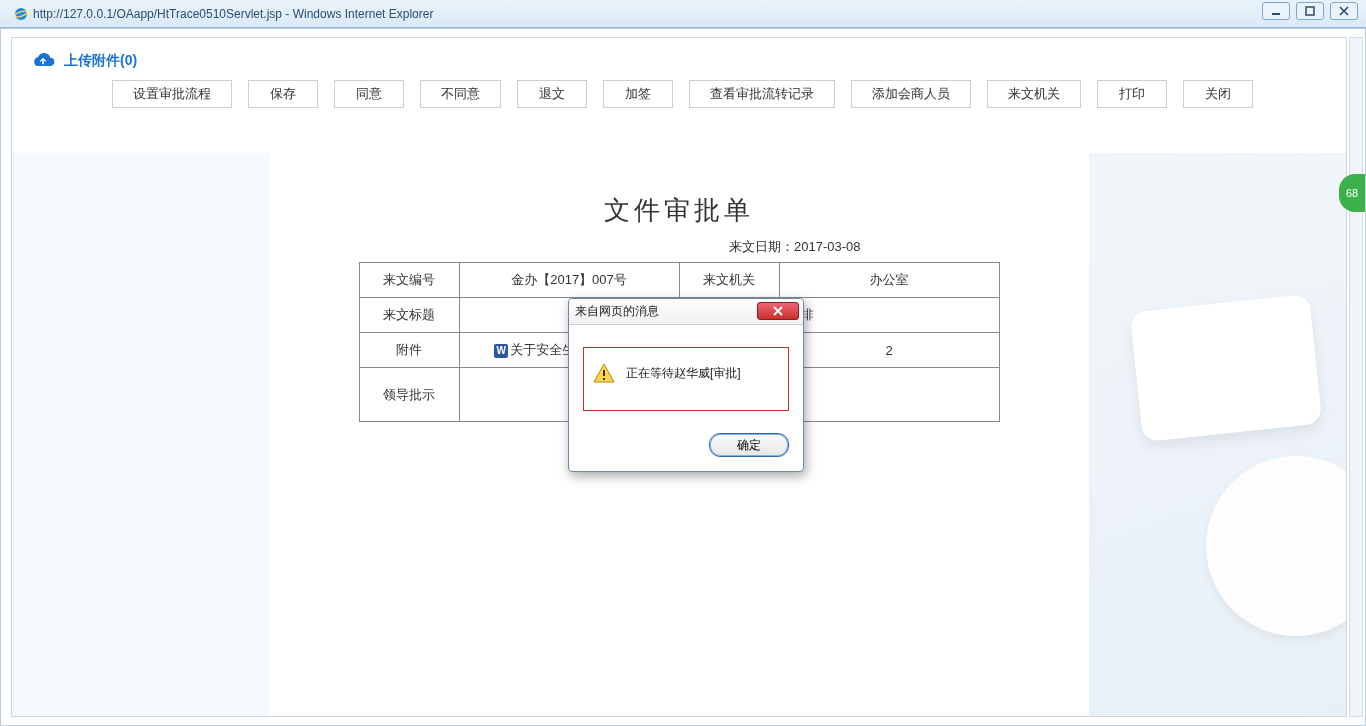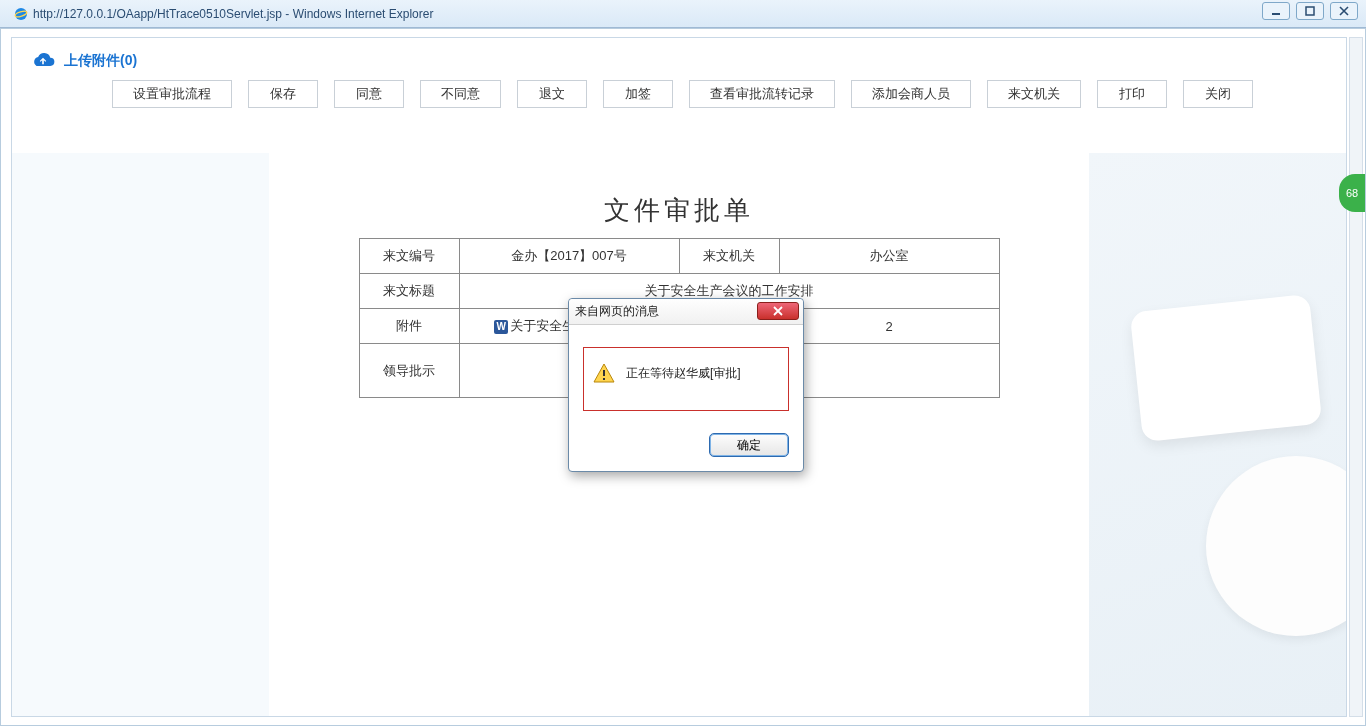--- a/index.html
+++ b/index.html
@@ -231,21 +231,21 @@
   .warn-icon { width: 24px; height: 24px; flex-shrink:0; }
   .dlg-msg-text { font-size: 12px; color: #222; padding-top: 3px; }
   .dlg-footer {
     padding: 10px 14px 14px 14px;
     display: flex; justify-content: flex-end;
   }
   .dlg-ok {
     width: 80px; height: 24px;
     background: linear-gradient(#fdfdfd,#e6e6e6);
     border: 1px solid #2d6ab0;
-    border-radius: 5px;
+    border-radius: 11px;
     font-size: 12px;
     box-shadow: 0 0 0 1px #7eb3e6 inset;
     cursor: pointer;
   }
 
   
   .side-badge {
     position: absolute;
     right: 0; top: 145px;
     width: 26px; height: 38px;
@@ -314,20 +314,23 @@
       <button class="tbtn">打印</button>
       <button class="tbtn">关闭</button>
     </div>
 
     <div class="doc-area">
       <div class="decor-left"></div>
       <div class="decor-right"></div>
 
       <div class="sheet">
         <div class="doc-title">文件审批单</div>
+        <div class="doc-date">
+          <span>来文日期：</span><span>2017-03-08</span>
+        </div>
 
         <table class="form">
           <colgroup>
             <col style="width:100px">
               <col style="width:220px">
               <col style="width:100px">
               <col style="width:220px">
           </colgroup>
           <tbody>
               <tr>

